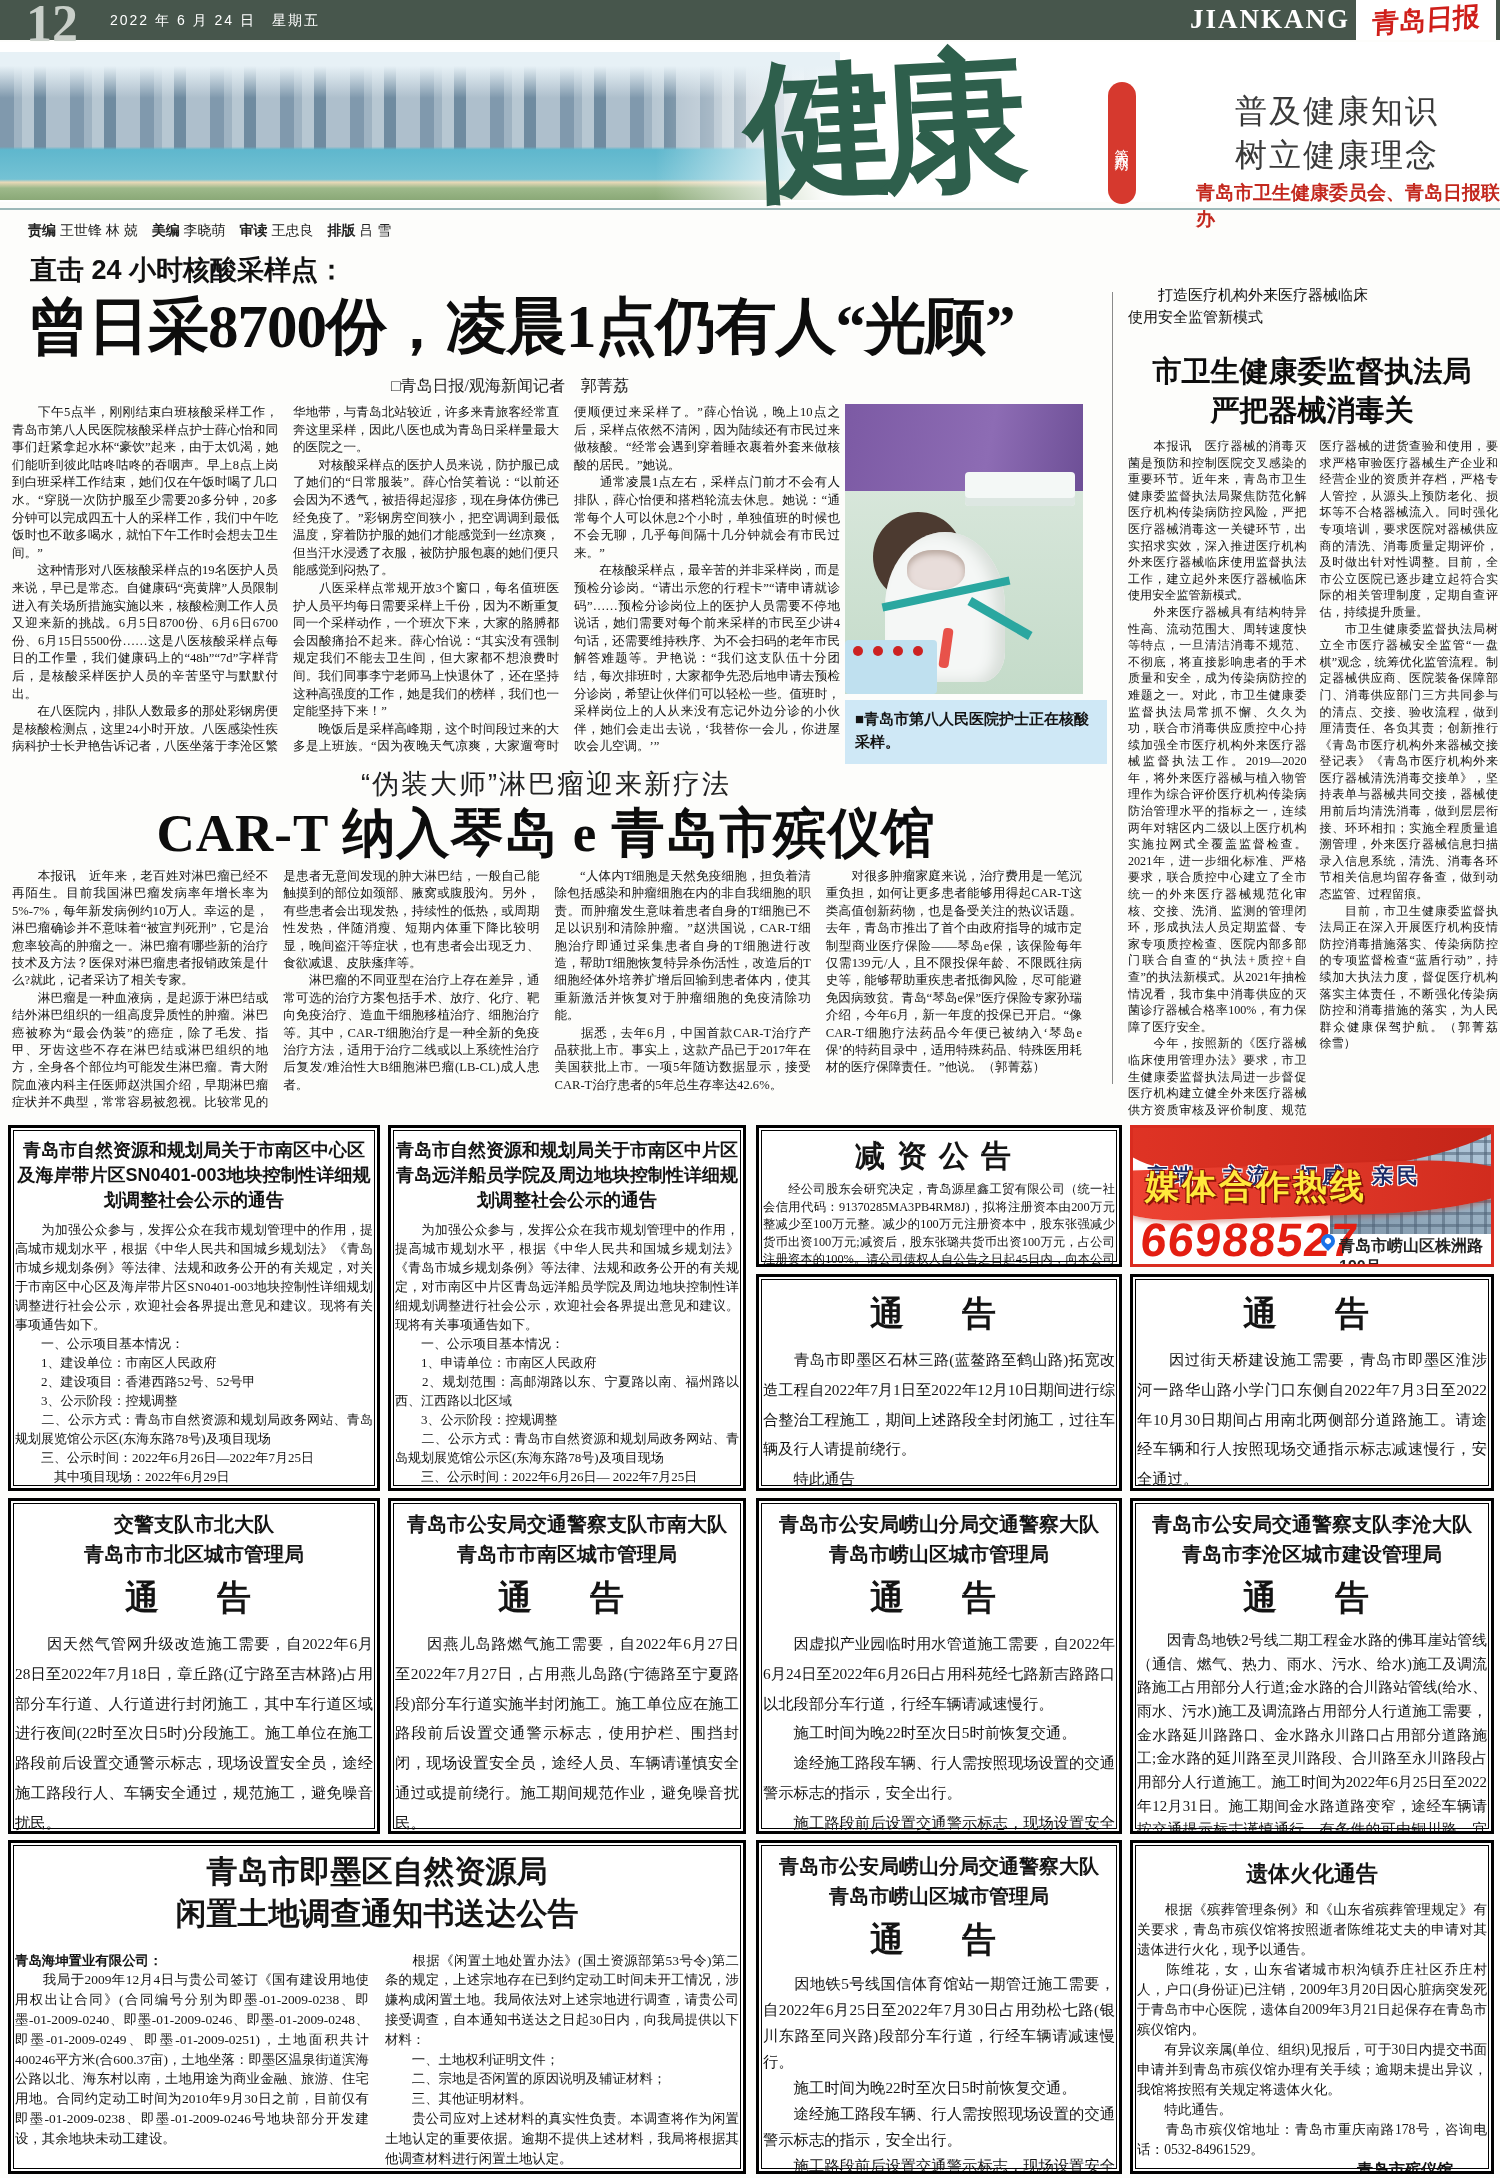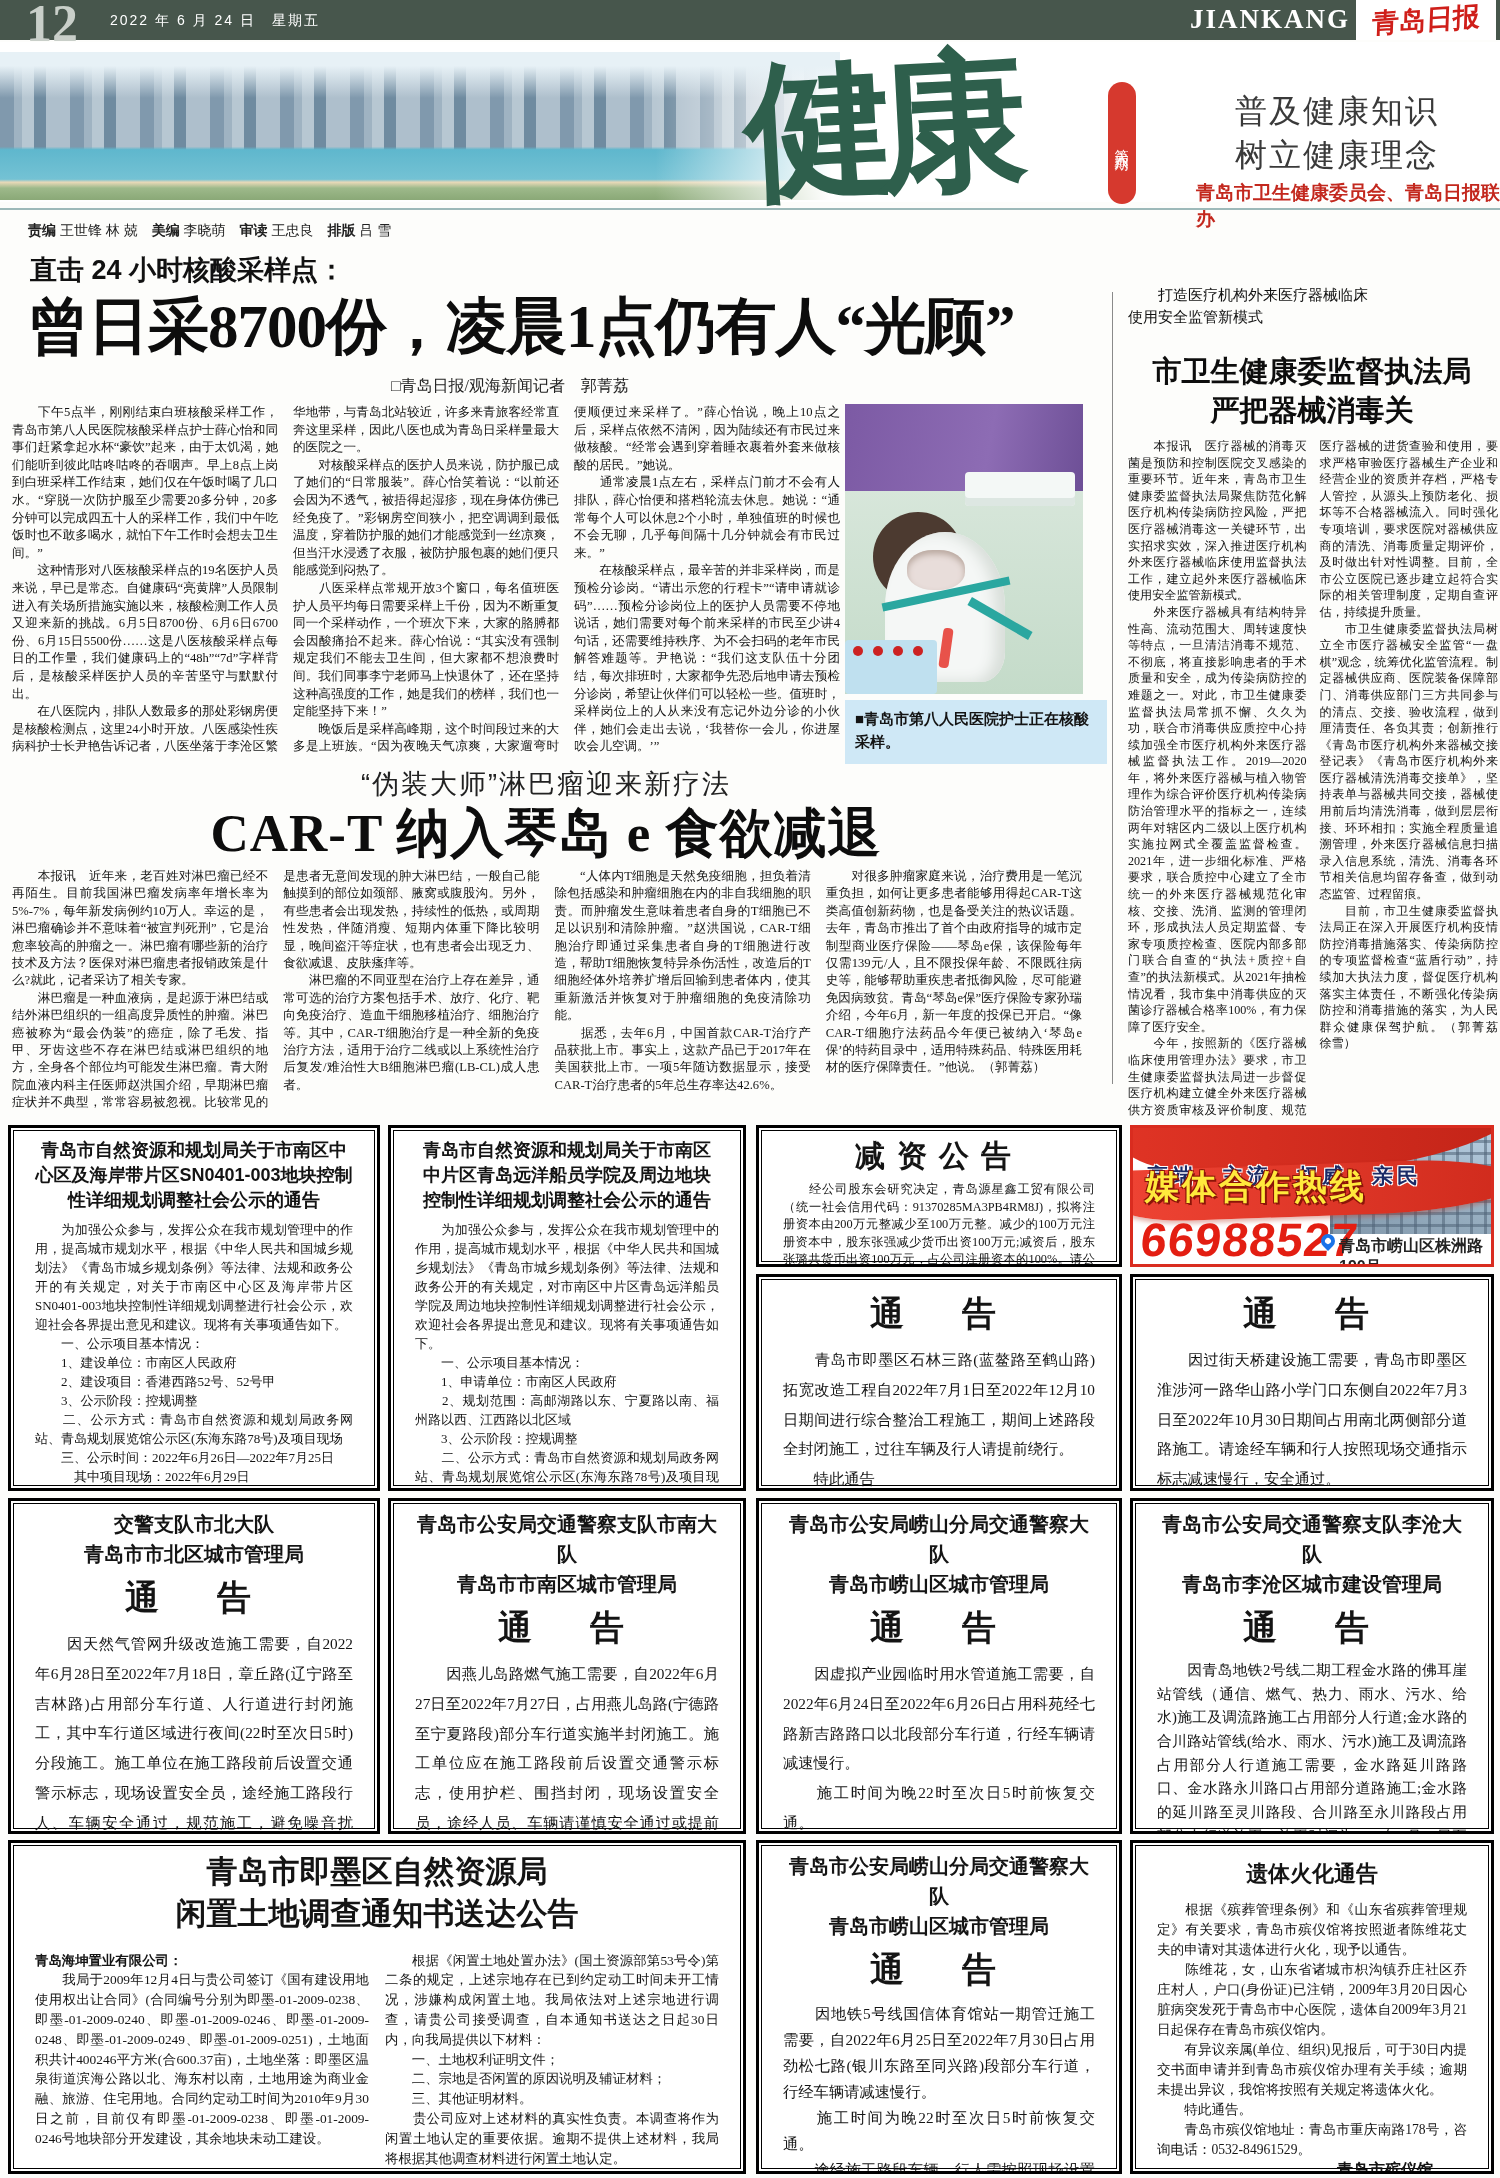--- a/index.html
+++ b/index.html
@@ -65,21 +65,21 @@
   #r-title{position:absolute;left:1124px;top:352px;width:376px;text-align:center;font-size:29px;font-weight:900;line-height:1.35;color:#0d0d0d;}
   #r-body{position:absolute;left:1128px;top:438px;width:370px;height:684px;overflow:hidden;
      column-count:2;column-gap:13px;column-fill:auto;font-size:12.1px;line-height:16.6px;text-align:justify;}
   
   #c-kicker{position:absolute;left:12px;top:766px;width:1068px;text-align:center;font-size:27px;color:#222;font-family:"Liberation Sans",sans-serif;letter-spacing:2px;}
   #c-headline{position:absolute;left:12px;top:798px;width:1068px;text-align:center;font-size:53px;font-weight:900;color:#0d0d0d;letter-spacing:1px;}
   #c-body{position:absolute;left:12px;top:868px;width:1070px;height:250px;overflow:hidden;
      column-count:4;column-gap:15px;column-fill:auto;font-size:12.6px;line-height:17.4px;text-align:justify;}
   
   .nbox{position:absolute;border:3px solid #000;box-shadow:inset 0 0 0 2px #fff,inset 0 0 0 3px #000;
-        padding:8px 24px;overflow:hidden;background:#fff;}
+        padding:8px 4px;overflow:hidden;background:#fff;}
   .n-title{font-size:18px;font-weight:bold;text-align:center;line-height:1.4;font-family:"Liberation Sans",sans-serif;margin:2px 0 6px;}
   .n-title-big{font-size:31px;font-weight:900;text-align:center;line-height:1.35;font-family:"Liberation Sans",sans-serif;}
   .n-agency{font-size:20px;font-weight:bold;text-align:center;line-height:1.5;font-family:"Liberation Sans",sans-serif;}
   .n-heading{font-size:34px;font-weight:900;text-align:center;letter-spacing:12px;margin:6px 0 8px;}
   .n-para{margin:0;text-align:justify;}
   .n-sig{text-align:right;font-weight:bold;padding-right:34px;font-family:"Liberation Sans",sans-serif;}
   .dense .n-para{font-size:13px;line-height:19px;}
   .airy .n-para{font-size:15.3px;line-height:1.95;}
   #n-licang .n-para{line-height:1.6;font-size:14.8px;}
   #n-laoshan2 .n-para{line-height:1.7;}
@@ -197,21 +197,21 @@
   </div>
   <div id="r-body" data-interactable="false">
       <p class="para" data-interactable="false">　　本报讯　医疗器械的消毒灭菌是预防和控制医院交叉感染的重要环节。近年来，青岛市卫生健康委监督执法局聚焦防范化解医疗机构传染病防控风险，严把医疗器械消毒这一关键环节，出实招求实效，深入推进医疗机构外来医疗器械临床使用监督执法工作，建立起外来医疗器械临床使用安全监管新模式。</p>
       <p class="para" data-interactable="false">　　外来医疗器械具有结构特异性高、流动范围大、周转速度快等特点，一旦清洁消毒不规范、不彻底，将直接影响患者的手术质量和安全，成为传染病防控的难题之一。对此，市卫生健康委监督执法局常抓不懈、久久为功，联合市消毒供应质控中心持续加强全市医疗机构外来医疗器械监督执法工作。2019—2020年，将外来医疗器械与植入物管理作为综合评价医疗机构传染病防治管理水平的指标之一，连续两年对辖区内二级以上医疗机构实施拉网式全覆盖监督检查。2021年，进一步细化标准、严格要求，联合质控中心建立了全市统一的外来医疗器械规范化审核、交接、洗消、监测的管理闭环，形成执法人员定期监督、专家专项质控检查、医院内部多部门联合自查的“执法+质控+自查”的执法新模式。从2021年抽检情况看，我市集中消毒供应的灭菌诊疗器械合格率100%，有力保障了医疗安全。</p>
       <p class="para" data-interactable="false">　　今年，按照新的《医疗器械临床使用管理办法》要求，市卫生健康委监督执法局进一步督促医疗机构建立健全外来医疗器械供方资质审核及评价制度、规范医疗器械的进货查验和使用，要求严格审验医疗器械生产企业和经营企业的资质并存档，严格专人管控，从源头上预防老化、损坏等不合格器械流入。同时强化专项培训，要求医院对器械供应商的清洗、消毒质量定期评价，及时做出针对性调整。目前，全市公立医院已逐步建立起符合实际的相关管理制度，定期自查评估，持续提升质量。</p>
       <p class="para" data-interactable="false">　　市卫生健康委监督执法局树立全市医疗器械安全监管“一盘棋”观念，统筹优化监管流程。制定器械供应商、医院装备保障部门、消毒供应部门三方共同参与的清点、交接、验收流程，做到厘清责任、各负其责；创新推行《青岛市医疗机构外来器械交接登记表》《青岛市医疗机构外来医疗器械清洗消毒交接单》，坚持表单与器械共同交接，器械使用前后均清洗消毒，做到层层衔接、环环相扣；实施全程质量追溯管理，外来医疗器械信息扫描录入信息系统，清洗、消毒各环节相关信息均留存备查，做到动态监管、过程留痕。</p>
       <p class="para" data-interactable="false">　　目前，市卫生健康委监督执法局正在深入开展医疗机构疫情防控消毒措施落实、传染病防控的专项监督检查“蓝盾行动”，持续加大执法力度，督促医疗机构落实主体责任，不断强化传染病防控和消毒措施的落实，为人民群众健康保驾护航。（郭菁荔　徐雪）</p>
     </div>
 
   <div id="c-kicker" data-interactable="false">“伪装大师”淋巴瘤迎来新疗法</div>
-  <div id="c-headline" data-interactable="false">CAR-T 纳入琴岛 e 食欲减退</div>
+  <div id="c-headline" data-interactable="false">CAR-T 纳入琴岛 e 青岛市殡仪馆</div>
   <div id="c-body" data-interactable="false">
       <p class="para" data-interactable="false">　　本报讯　近年来，老百姓对淋巴瘤已经不再陌生。目前我国淋巴瘤发病率年增长率为5%-7%，每年新发病例约10万人。幸运的是，淋巴瘤确诊并不意味着“被宣判死刑”，它是治愈率较高的肿瘤之一。淋巴瘤有哪些新的治疗技术及方法？医保对淋巴瘤患者报销政策是什么?就此，记者采访了相关专家。</p>
       <p class="para" data-interactable="false">　　淋巴瘤是一种血液病，是起源于淋巴结或结外淋巴组织的一组高度异质性的肿瘤。淋巴癌被称为“最会伪装”的癌症，除了毛发、指甲、牙齿这些不存在淋巴结或淋巴组织的地方，全身各个部位均可能发生淋巴瘤。青大附院血液内科主任医师赵洪国介绍，早期淋巴瘤症状并不典型，常常容易被忽视。比较常见的是患者无意间发现的肿大淋巴结，一般自己能触摸到的部位如颈部、腋窝或腹股沟。另外，有些患者会出现发热，持续性的低热，或周期性发热，伴随消瘦、短期内体重下降比较明显，晚间盗汗等症状，也有患者会出现乏力、食欲减退、皮肤瘙痒等。</p>
       <p class="para" data-interactable="false">　　淋巴瘤的不同亚型在治疗上存在差异，通常可选的治疗方案包括手术、放疗、化疗、靶向免疫治疗、造血干细胞移植治疗、细胞治疗等。其中，CAR-T细胞治疗是一种全新的免疫治疗方法，适用于治疗二线或以上系统性治疗后复发/难治性大B细胞淋巴瘤(LB-CL)成人患者。</p>
       <p class="para" data-interactable="false">　　“人体内T细胞是天然免疫细胞，担负着清除包括感染和肿瘤细胞在内的非自我细胞的职责。而肿瘤发生意味着患者自身的T细胞已不足以识别和清除肿瘤。”赵洪国说，CAR-T细胞治疗即通过采集患者自身的T细胞进行改造，帮助T细胞恢复特异杀伤活性，改造后的T细胞经体外培养扩增后回输到患者体内，使其重新激活并恢复对于肿瘤细胞的免疫清除功能。</p>
       <p class="para" data-interactable="false">　　据悉，去年6月，中国首款CAR-T治疗产品获批上市。事实上，这款产品已于2017年在美国获批上市。一项5年随访数据显示，接受CAR-T治疗患者的5年总生存率达42.6%。</p>
       <p class="para" data-interactable="false">　　对很多肿瘤家庭来说，治疗费用是一笔沉重负担，如何让更多患者能够用得起CAR-T这类高值创新药物，也是备受关注的热议话题。去年，青岛市推出了首个由政府指导的城市定制型商业医疗保险——琴岛e保，该保险每年仅需139元/人，且不限投保年龄、不限既往病史等，能够帮助重疾患者抵御风险，尽可能避免因病致贫。青岛“琴岛e保”医疗保险专家孙瑞介绍，今年6月，新一年度的投保已开启。“像CAR-T细胞疗法药品今年便已被纳入‘琴岛e保’的特药目录中，适用特殊药品、特殊医用耗材的医疗保障责任。”他说。（郭菁荔）</p>
     </div>
 
   <div class="nbox dense" id="n-planning1" data-interactable="false">

